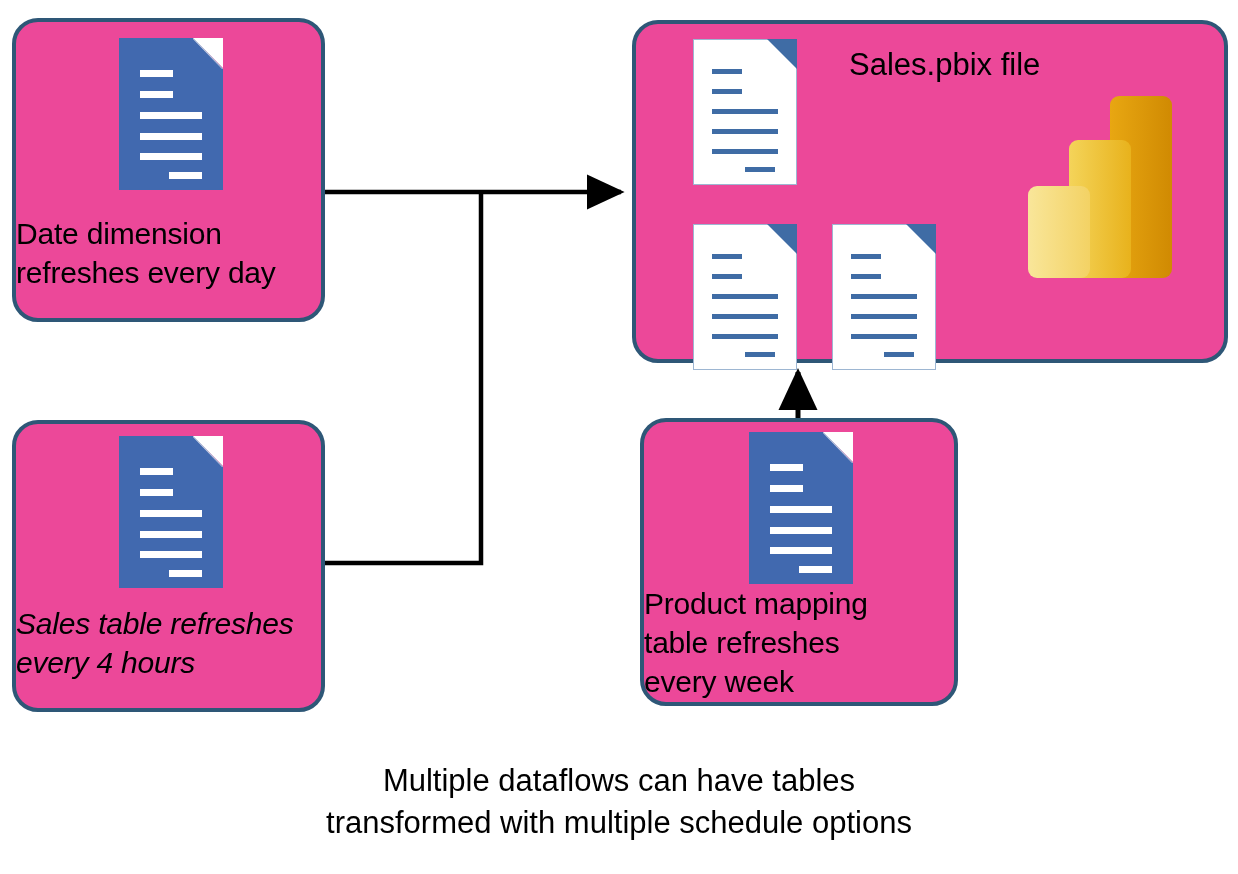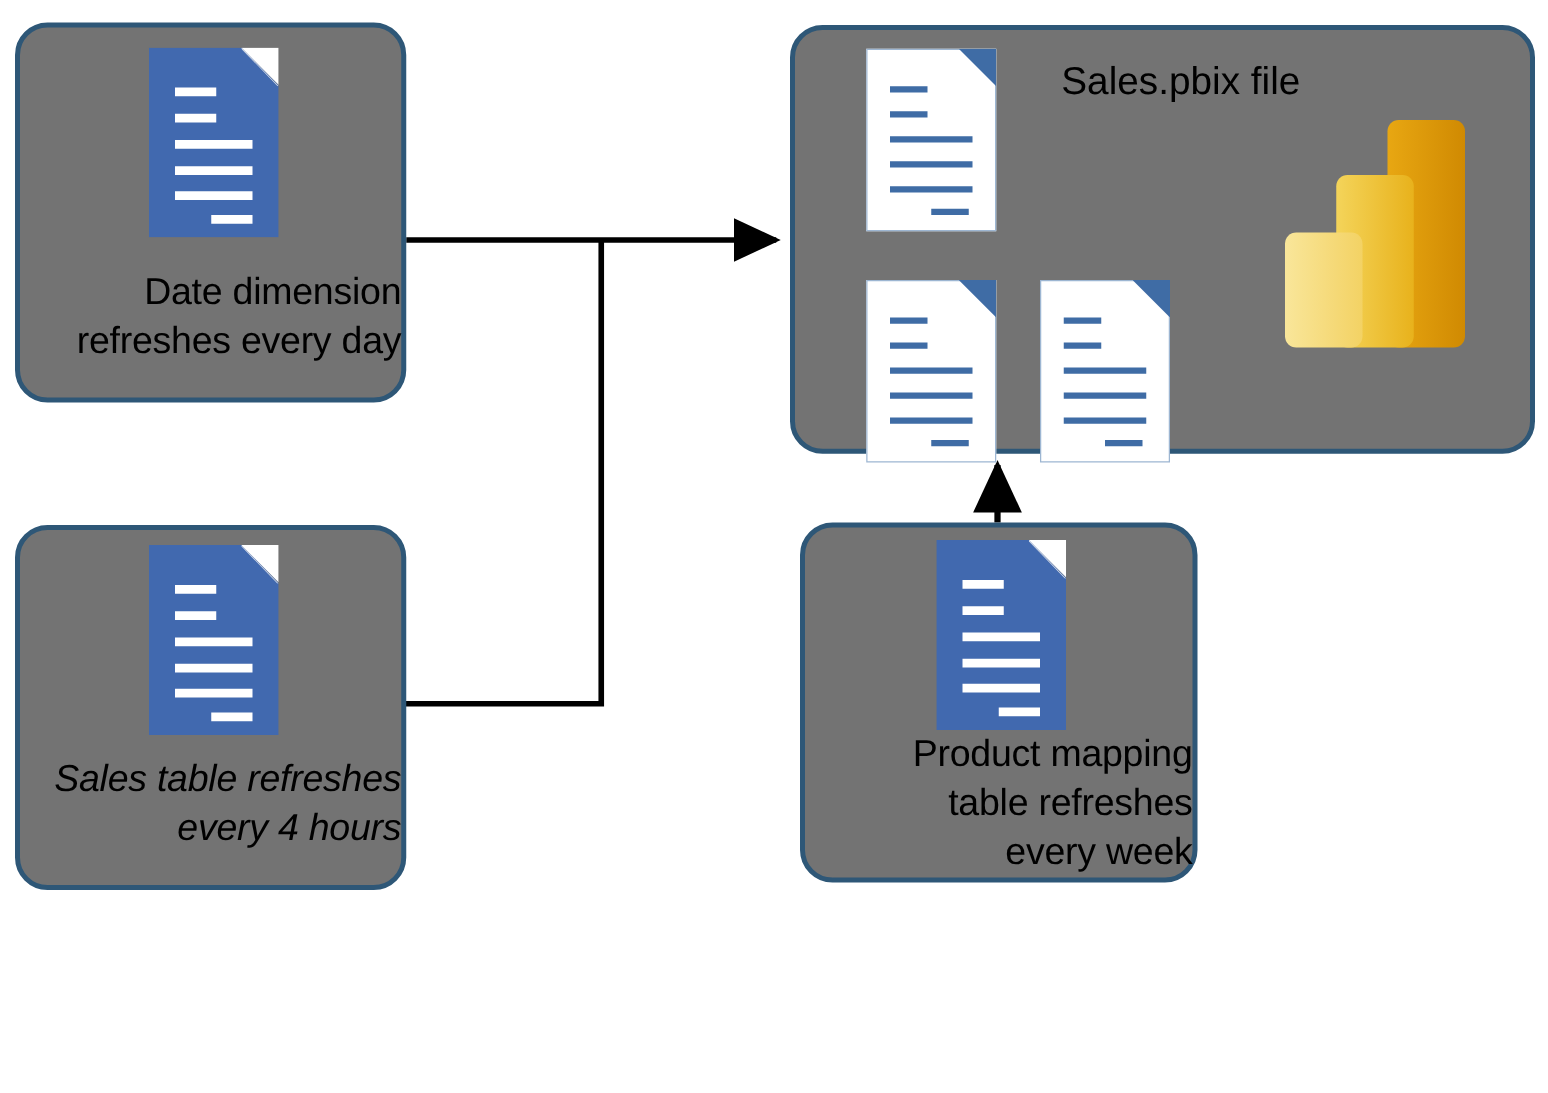--- a/index.html
+++ b/index.html
@@ -19,34 +19,34 @@
     background: #ffffff;
     overflow: hidden;
   }
 
   
   .rbox {
     position: absolute;
     box-sizing: border-box;
     border: 4px solid #2E5777;
     border-radius: 26px;
-    background: #737373;
+    background: #ec4899;
     padding-left: 20px;
   }
   .box-date      { left: 12px;  top: 18px;  width: 313px; height: 304px; }
   .box-sales     { left: 12px;  top: 420px; width: 313px; height: 292px; }
   .box-pbix      { left: 632px; top: 20px;  width: 596px; height: 343px; }
   .box-product   { left: 640px; top: 418px; width: 318px; height: 288px; }
 
   
   .node-label {
     position: absolute;
     left: 0;
     right: 0;
-    text-align: right;
+    text-align: left;
     color: #000000;
     font-size: 30px;
     line-height: 1.30;
     letter-spacing: -0.2px;
     white-space: pre-line;
   }
   .box-date .node-label    { top: 192px; }
   .box-sales .node-label   { top: 180px; font-style: italic; }
   .box-product .node-label { top: 162px; }
 
@@ -273,14 +273,16 @@
 
       <rect x="86" y="4" width="62" height="182" rx="9" ry="9" fill="url(#pbiDark)"></rect>
 
       <rect x="45" y="48" width="62" height="138" rx="9" ry="9" fill="url(#pbiMid)"></rect>
 
       <rect x="4" y="94" width="62" height="92" rx="9" ry="9" fill="url(#pbiLight)"></rect>
     </svg>
 
   </div>
 
+  <div class="caption">Multiple dataflows can have tables
+transformed with multiple schedule options</div>
 
 </div>
 
 </body></html>

